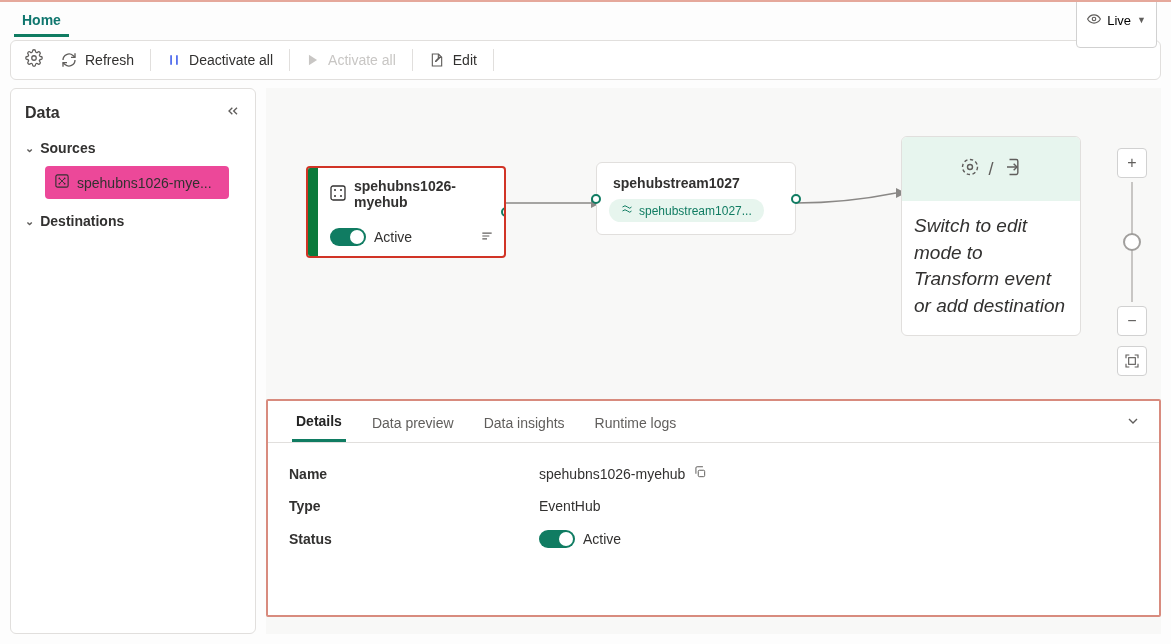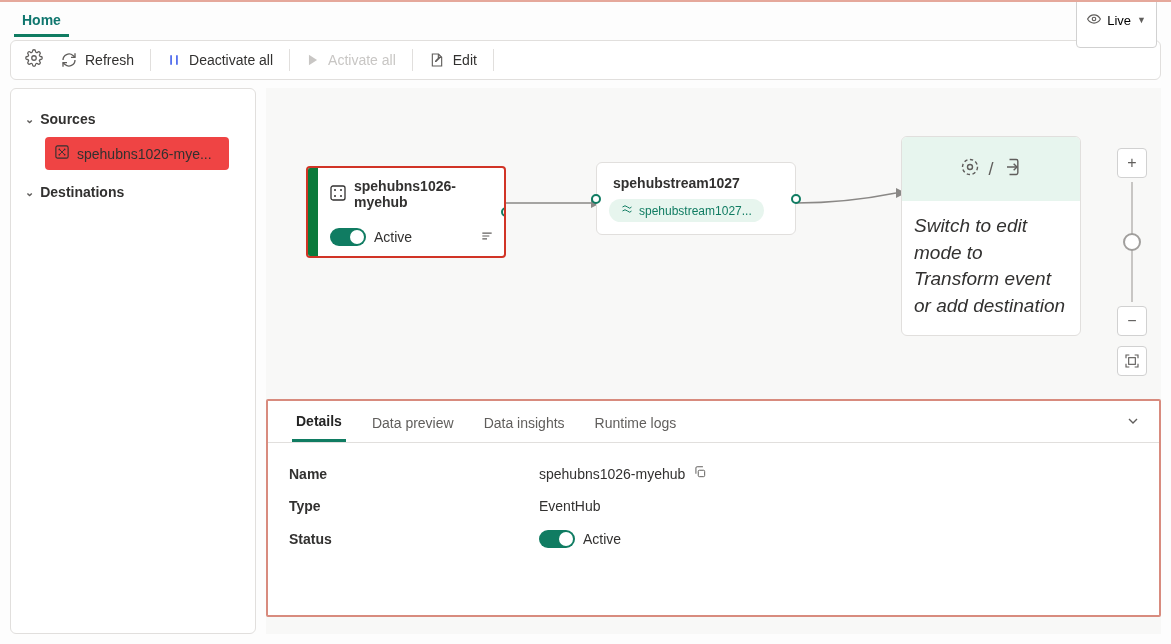--- a/index.html
+++ b/index.html
@@ -112,21 +112,21 @@
     gap: 6px;
     padding: 8px 4px;
     cursor: pointer;
     font-weight: 600;
     font-size: 14px;
   }
   .section-head .chev { font-size: 11px; color: #605e5c; }
   .src-item {
     margin: 2px 16px 6px 24px;
     padding: 8px 10px;
-    background: #ef4444;
+    background: #ec4899;
     border-radius: 4px;
     display: flex;
     align-items: center;
     gap: 8px;
     cursor: pointer;
     font-size: 14px;
     white-space: nowrap;
     overflow: hidden;
     text-overflow: ellipsis;
   }
@@ -416,20 +416,29 @@
         </svg>
     </span>
     <span>Edit</span>
   </button>
   <div class="divider"></div>
 </div>
 
 <div class="main">
 
   <div class="sidebar">
+    <div class="sidebar-head">
+      <h2>Data</h2>
+      <span class="collapse-icn">
+        <svg width="16" height="16" viewBox="0 0 24 24" fill="none" stroke="currentColor" stroke-width="2">
+            <polyline points="11 17 6 12 11 7"></polyline>
+            <polyline points="18 17 13 12 18 7"></polyline>
+          </svg>
+      </span>
+    </div>
     <div class="section-head">
       <span class="chev">⌄</span>
       <span>Sources</span>
     </div>
     <div class="src-item">
       <span class="eh-icn">
         <svg width="14" height="14" viewBox="0 0 16 16">
             <rect x="1" y="1" width="14" height="14" rx="2" fill="none" stroke="#323130" stroke-width="1.3"></rect>
             <circle cx="5" cy="5" r="1" fill="#323130"></circle>
             <circle cx="11" cy="5" r="1" fill="#323130"></circle>

